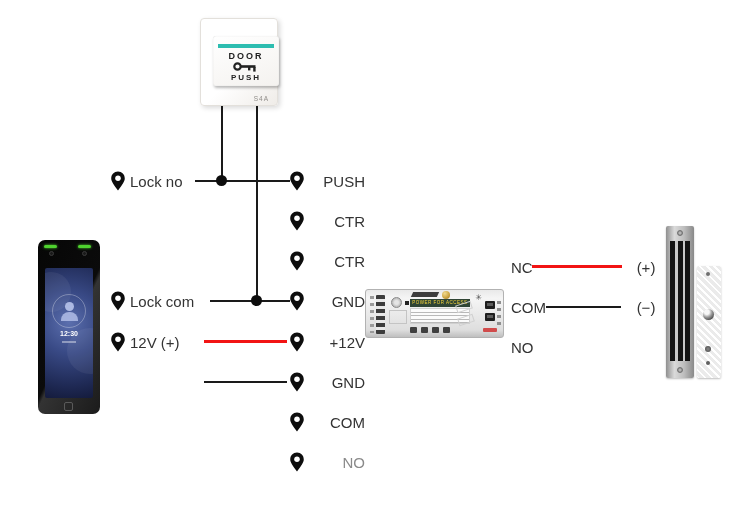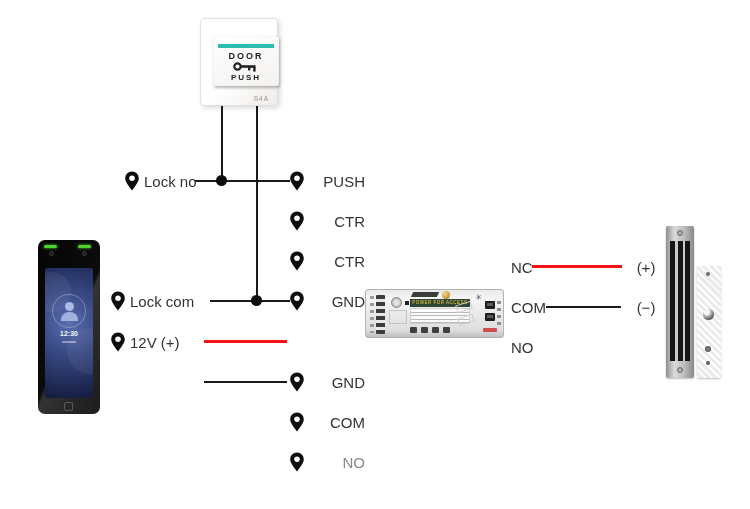--- a/index.html
+++ b/index.html
@@ -129,21 +129,21 @@
     <div class="home-btn"></div>
   </div>
 
   <div class="wire" style="left:195px;top:180px;width:95px;height:2px;"></div>
   <div class="wire" style="left:210px;top:300px;width:80px;height:2px;"></div>
   <div class="wire red" style="left:204px;top:340px;width:83px;height:3px;"></div>
   <div class="wire" style="left:204px;top:381px;width:83px;height:2px;"></div>
   <div class="dot" style="left:216px;top:175px;"></div>
   <div class="dot" style="left:251px;top:295px;"></div>
 
-  <div class="pin-row" style="left:124px;top:170px;justify-content:space-between;">
+  <div class="pin-row" style="left:110px;top:170px;justify-content:space-between;">
     <svg width="16" height="20" viewBox="0 0 20 26">
         <path d="M10 .8C4.9.8 1.2 4.7 1.2 9.6c0 4 3.3 8 8.8 15.8 5.5-7.8 8.8-11.8 8.8-15.8C18.8 4.7 15.1.8 10 .8Z" fill="#0d0d0d"></path>
         <circle cx="10" cy="9.3" r="3.6" fill="#fff"></circle>
       </svg>
     <span class="lbl">Lock no</span>
   </div>
   <div class="pin-row" style="left:110px;top:290px;">
     <svg width="16" height="20" viewBox="0 0 20 26">
         <path d="M10 .8C4.9.8 1.2 4.7 1.2 9.6c0 4 3.3 8 8.8 15.8 5.5-7.8 8.8-11.8 8.8-15.8C18.8 4.7 15.1.8 10 .8Z" fill="#0d0d0d"></path>
         <circle cx="10" cy="9.3" r="3.6" fill="#fff"></circle>
@@ -178,20 +178,27 @@
         <circle cx="10" cy="9.3" r="3.6" fill="#fff"></circle>
       </svg>
     <span class="lbl">CTR</span>
   </div>
   <div class="pin-row mid" style="left:289px;top:290px;">
     <svg width="16" height="20" viewBox="0 0 20 26">
         <path d="M10 .8C4.9.8 1.2 4.7 1.2 9.6c0 4 3.3 8 8.8 15.8 5.5-7.8 8.8-11.8 8.8-15.8C18.8 4.7 15.1.8 10 .8Z" fill="#0d0d0d"></path>
         <circle cx="10" cy="9.3" r="3.6" fill="#fff"></circle>
       </svg>
     <span class="lbl">GND</span>
+  </div>
+  <div class="pin-row mid" style="left:289px;top:331px;">
+    <svg width="16" height="20" viewBox="0 0 20 26">
+        <path d="M10 .8C4.9.8 1.2 4.7 1.2 9.6c0 4 3.3 8 8.8 15.8 5.5-7.8 8.8-11.8 8.8-15.8C18.8 4.7 15.1.8 10 .8Z" fill="#0d0d0d"></path>
+        <circle cx="10" cy="9.3" r="3.6" fill="#fff"></circle>
+      </svg>
+    <span class="lbl">+12V</span>
   </div>
   <div class="pin-row mid" style="left:289px;top:371px;">
     <svg width="16" height="20" viewBox="0 0 20 26">
         <path d="M10 .8C4.9.8 1.2 4.7 1.2 9.6c0 4 3.3 8 8.8 15.8 5.5-7.8 8.8-11.8 8.8-15.8C18.8 4.7 15.1.8 10 .8Z" fill="#0d0d0d"></path>
         <circle cx="10" cy="9.3" r="3.6" fill="#fff"></circle>
       </svg>
     <span class="lbl">GND</span>
   </div>
   <div class="pin-row mid" style="left:289px;top:411px;">
     <svg width="16" height="20" viewBox="0 0 20 26">

